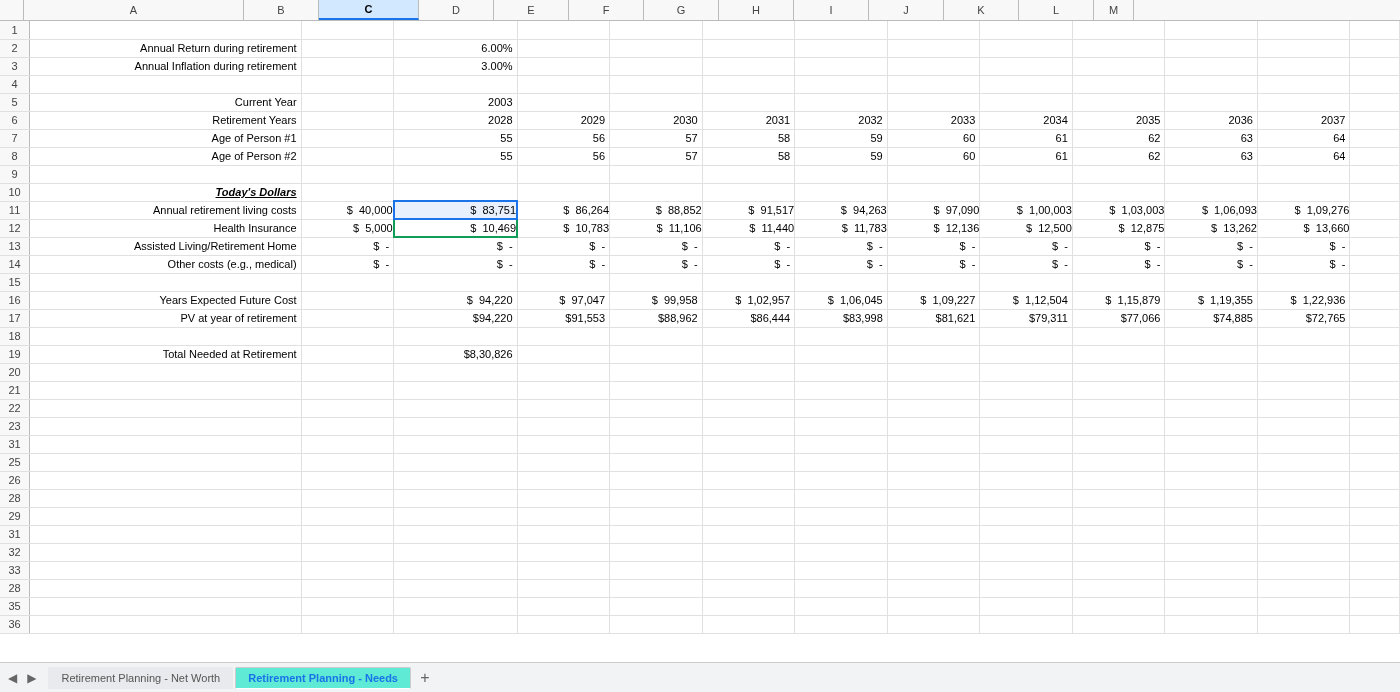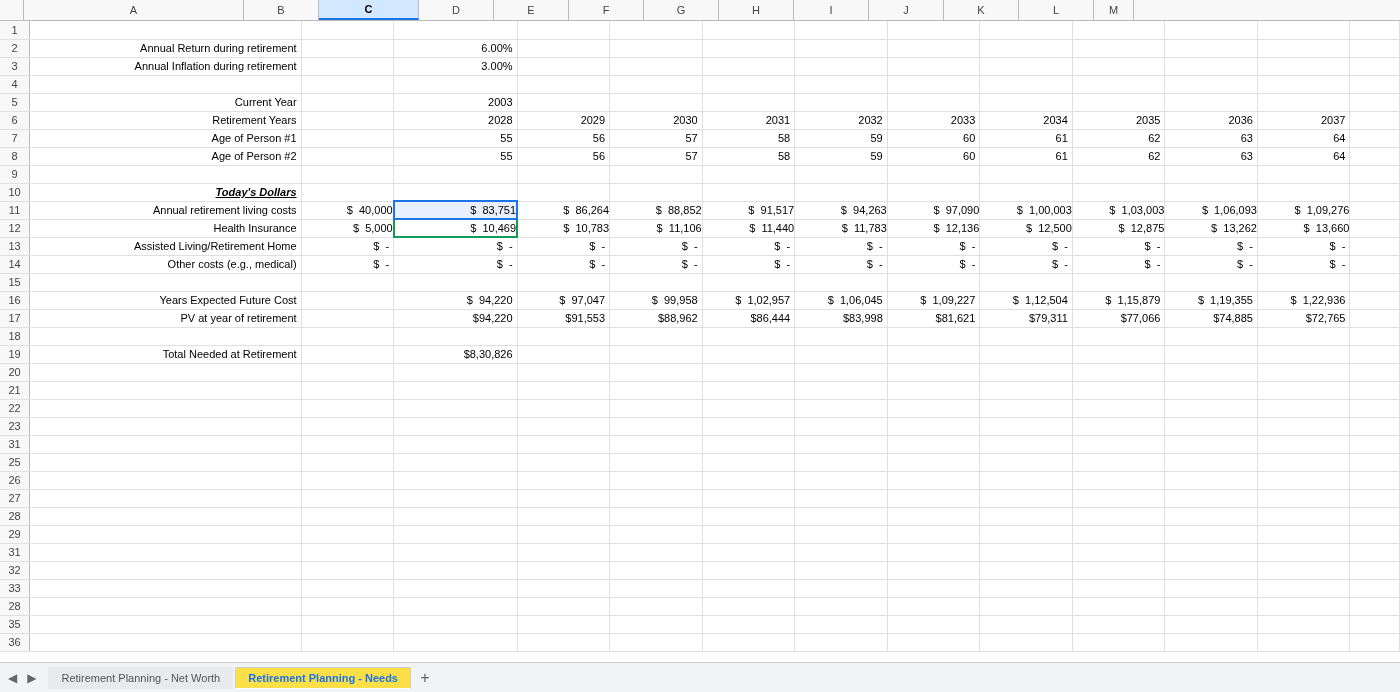--- a/index.html
+++ b/index.html
@@ -22,21 +22,21 @@
     .grid-table td.num { text-align: right; }
     .grid-table tr td:first-child {  text-align: center; width: 24px; min-width: 24px; background: #f8f8f8; border-right: 1px solid #bbb; color: #444; font-size: 11px; }
     .bold { font-weight: bold; }
     .underline { text-decoration: underline; font-style: italic; }
     .selected-cell { border: 2px solid #1a73e8 !important; background: #e8f0fe; }
     .green-border { border: 2px solid #0f9d58 !important; }
 
     
     .tab-bar { height: 30px; background: #f1f3f4; border-top: 1px solid #ccc; display: flex; align-items: center; padding: 0 4px; gap: 2px; }
     .tab { padding: 4px 12px; font-size: 11px; cursor: pointer; border: 1px solid transparent; border-radius: 2px 2px 0 0; background: #e8eaed; color: #555; }
-    .tab.active { background: #fde047; border: 1px solid #ccc; border-bottom: 1px solid #fff; color: #1a73e8; font-weight: bold; margin-bottom: -1px; }
+    .tab.active { background: #5eead4; border: 1px solid #ccc; border-bottom: 1px solid #fff; color: #1a73e8; font-weight: bold; margin-bottom: -1px; }
     .tab-add { width: 24px; height: 24px; display: flex; align-items: center; justify-content: center; cursor: pointer; color: #666; font-size: 16px; }
 
     
     .tab-nav { display: flex; gap: 2px; margin-right: 6px; }
     .tab-nav-btn { background: none; border: none; cursor: pointer; font-size: 12px; color: #666; padding: 2px 4px; }
 
     
     .w-a { width: 220px; }
     .w-b { width: 75px; }
     .w-c { width: 100px; }
@@ -523,36 +523,20 @@
             <td></td>
             <td></td>
             <td></td>
             <td></td>
             <td></td>
             <td></td>
             <td></td>
             <td></td>
           </tr>
         <tr>
-            <td>27</td>
-            <td></td>
-            <td></td>
-            <td></td>
-            <td></td>
-            <td></td>
-            <td></td>
-            <td></td>
-            <td></td>
-            <td></td>
-            <td></td>
-            <td></td>
-            <td></td>
-            <td></td>
-          </tr>
-        <tr>
             <td>28</td>
             <td></td>
             <td></td>
             <td></td>
             <td></td>
             <td></td>
             <td></td>
             <td></td>
             <td></td>
             <td></td>

